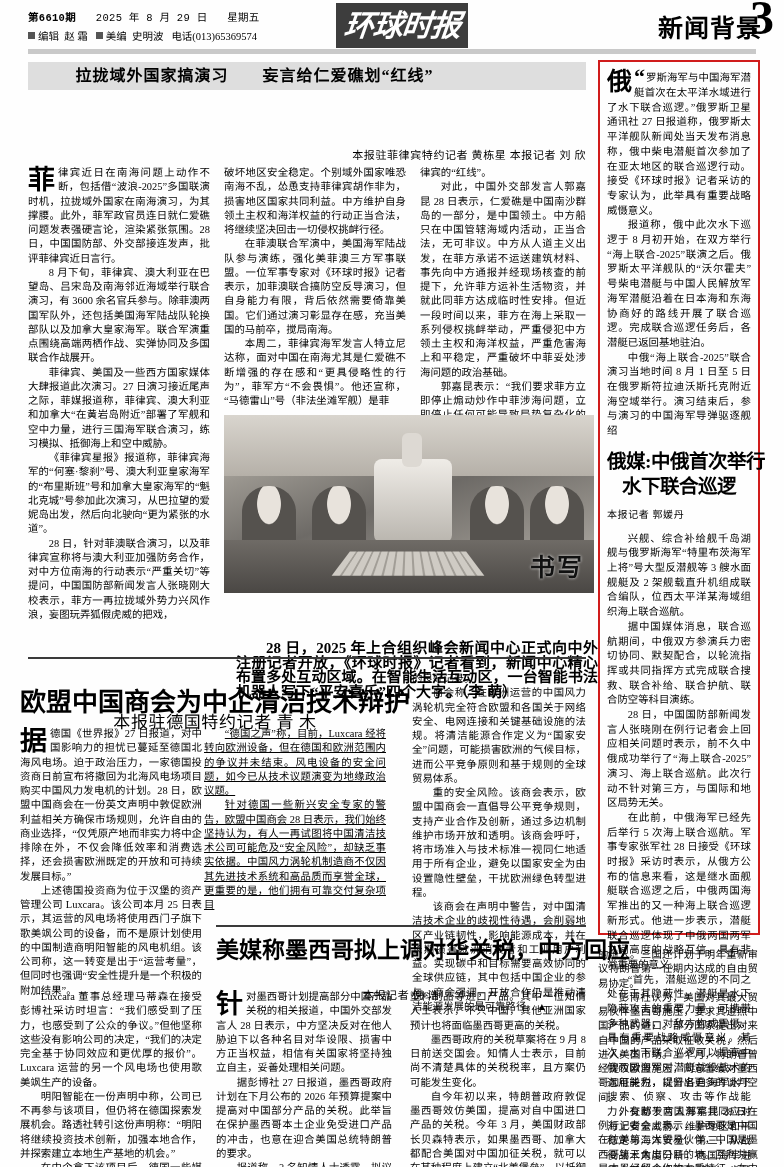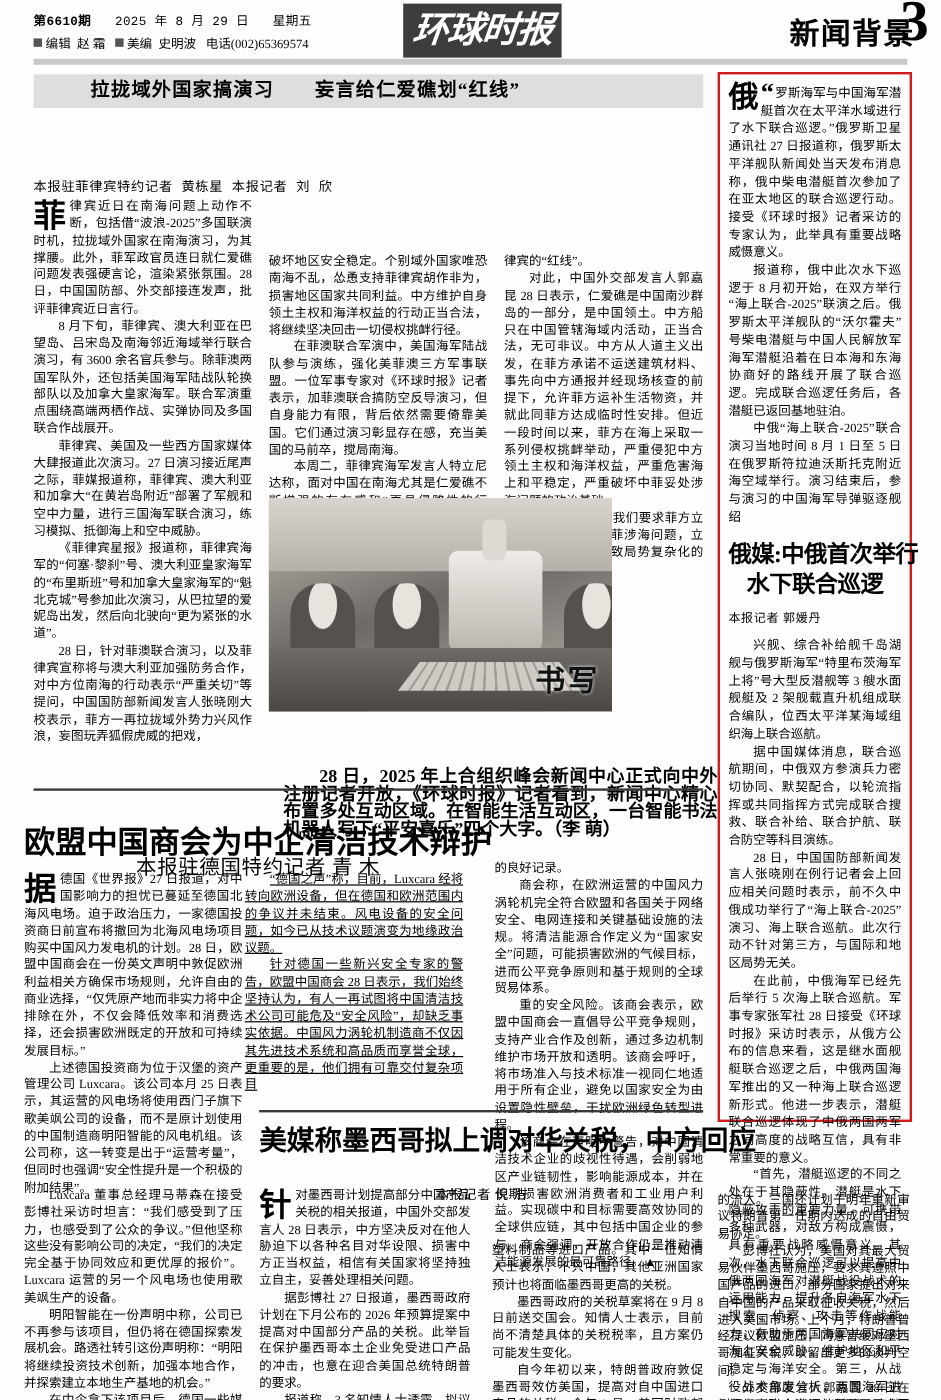--- a/index.html
+++ b/index.html
@@ -121,37 +121,36 @@
     font-weight: 700;
     line-height: 50px;
     letter-spacing: -1px;
     font-family: "Liberation Sans", sans-serif;
     white-space: nowrap;
   }
   .byline-1 {
     position: absolute;
     left: 28px; top: 146px;
     width: 558px;
-    text-align: left;
+    text-align: right;
     font-size: 11px;
     letter-spacing: .6px;
-    font-family: Liberation Mono, monospace;
   }
 
   
   .col {
     position: absolute;
     font-size: 10.4px;
     line-height: 14.25px;
     text-align: justify;
     text-justify: inter-ideograph;
     letter-spacing: 0px;
   }
   .col p { margin: 0; text-indent: 2em; }
-  .col p.noindent { text-indent: 0; margin-top: 46px; }
+  .col p.noindent { text-indent: 0; }
   .dropcap-p {
     text-indent: 0 !important;
     position: relative;
   }
   .dropcap {
     float: left;
     font-size: 27px;
     font-weight: 700;
     line-height: 27px;
     margin: 1px 3px 0 0;
@@ -159,21 +158,21 @@
   }
 
   .a1c1 { left: 28px;  top: 166px; width: 182px; }
   .a1c2 { left: 224px; top: 166px; width: 182px; }
   .a1c3 { left: 420px; top: 166px; width: 166px; }
 
   
   .photo {
     position: absolute;
     left: 224px; top: 415px;
-    width: 286px; height: 178px;
+    width: 370px; height: 178px;
     background: linear-gradient(160deg,#cfcac2 0%,#9a968f 22%,#6d6a66 48%,#8e8a84 70%,#b9b5ae 100%);
     overflow: hidden;
   }
   .photo .sky {
     position:absolute; left:0; top:0; width:100%; height:34%;
     background: linear-gradient(180deg,#d9d5ce,#b5b0a8);
   }
   .photo .deskrow {
     position:absolute; left:0; bottom:0; width:100%; height:30%;
     background: linear-gradient(180deg,#6f6b66,#4a4744);
@@ -346,21 +345,21 @@
 </head>
 <body>
 
 <div id="page">
 
   <div class="masthead">
     <div class="mh-issue">
       <b>第6610期</b>&nbsp;&nbsp;&nbsp;<span>2025 年 8 月 29 日</span>&nbsp;&nbsp;&nbsp;<span>星期五</span>
     </div>
     <div class="mh-credits">
-      <span class="sqbullet"></span><span>编辑</span>&nbsp;&nbsp;<span>赵 霜</span>&nbsp;&nbsp;&nbsp;<span class="sqbullet"></span><span>美编</span>&nbsp;&nbsp;<span>史明波</span>&nbsp;&nbsp;&nbsp;<span>电话(002)65369574</span>
+      <span class="sqbullet"></span><span>编辑</span>&nbsp;&nbsp;<span>赵 霜</span>&nbsp;&nbsp;&nbsp;<span class="sqbullet"></span><span>美编</span>&nbsp;&nbsp;<span>史明波</span>&nbsp;&nbsp;&nbsp;<span>电话(013)65369574</span>
     </div>
     <div class="mh-logo">
       <span>环球时报</span>
     </div>
     <div class="mh-section">新闻背景</div>
     <div class="mh-pagenum">3</div>
     <div class="mh-rule"></div>
   </div>
 
   <div class="kicker-band"></div>

